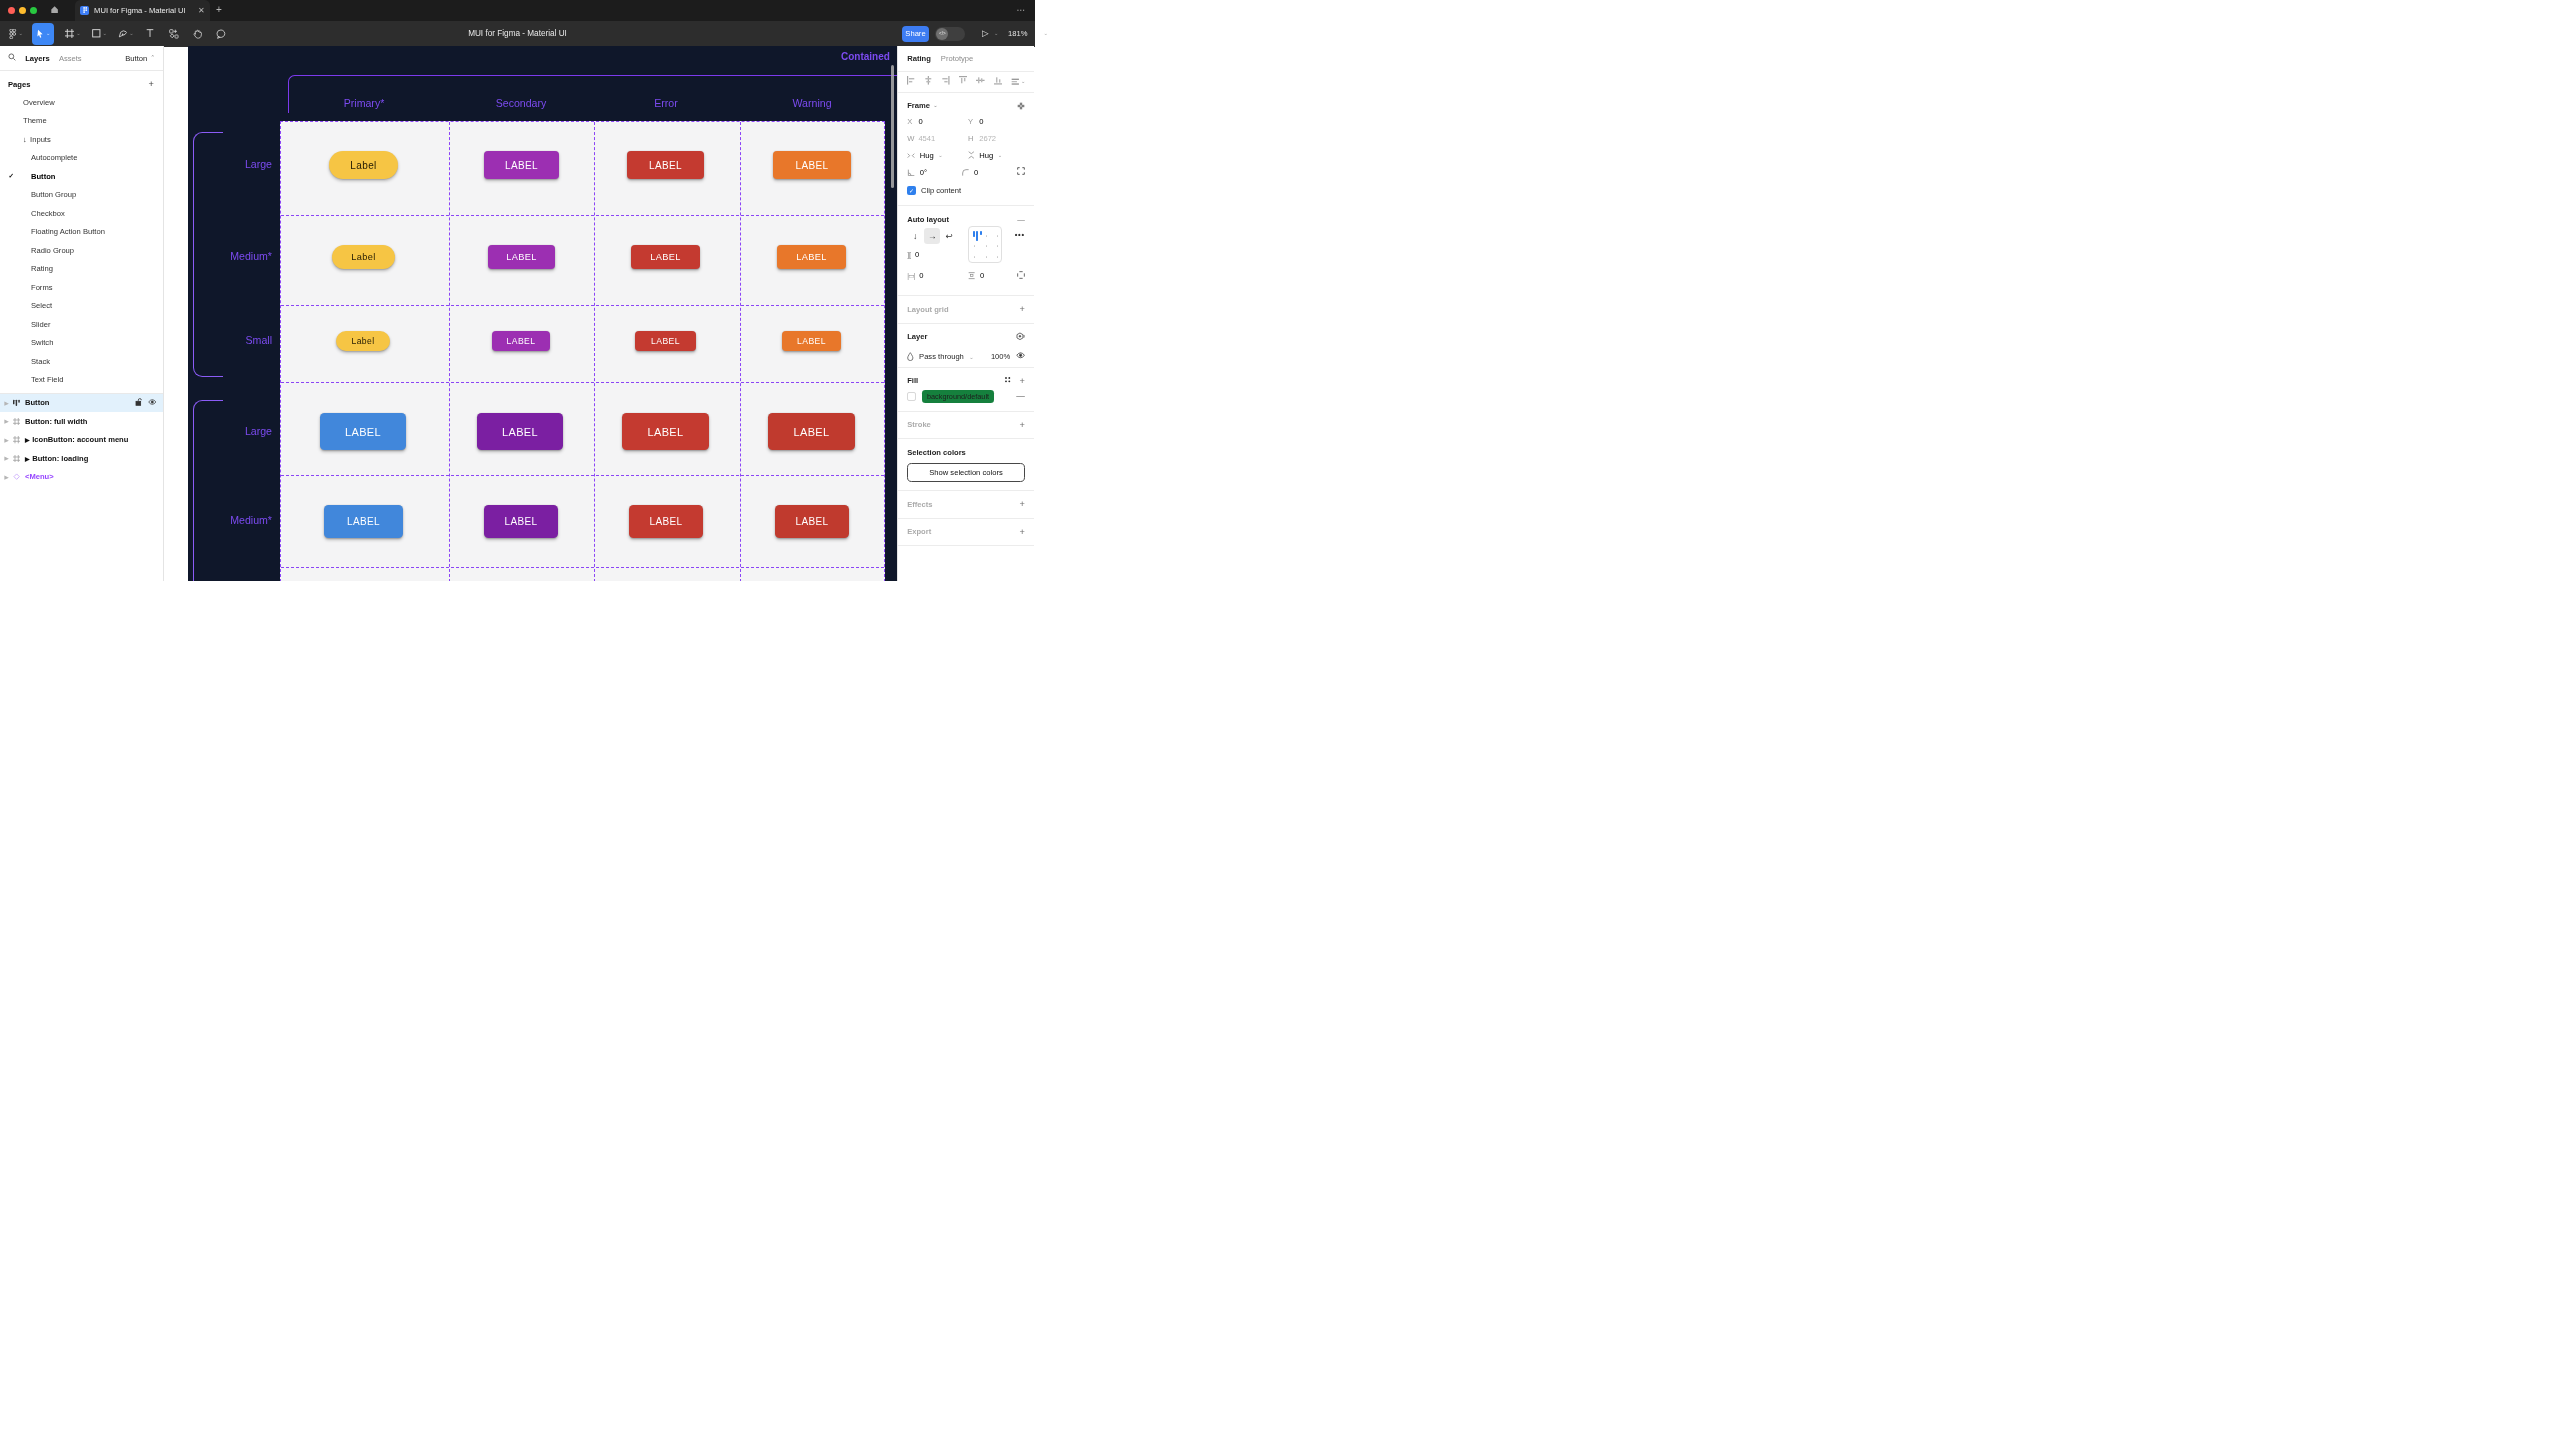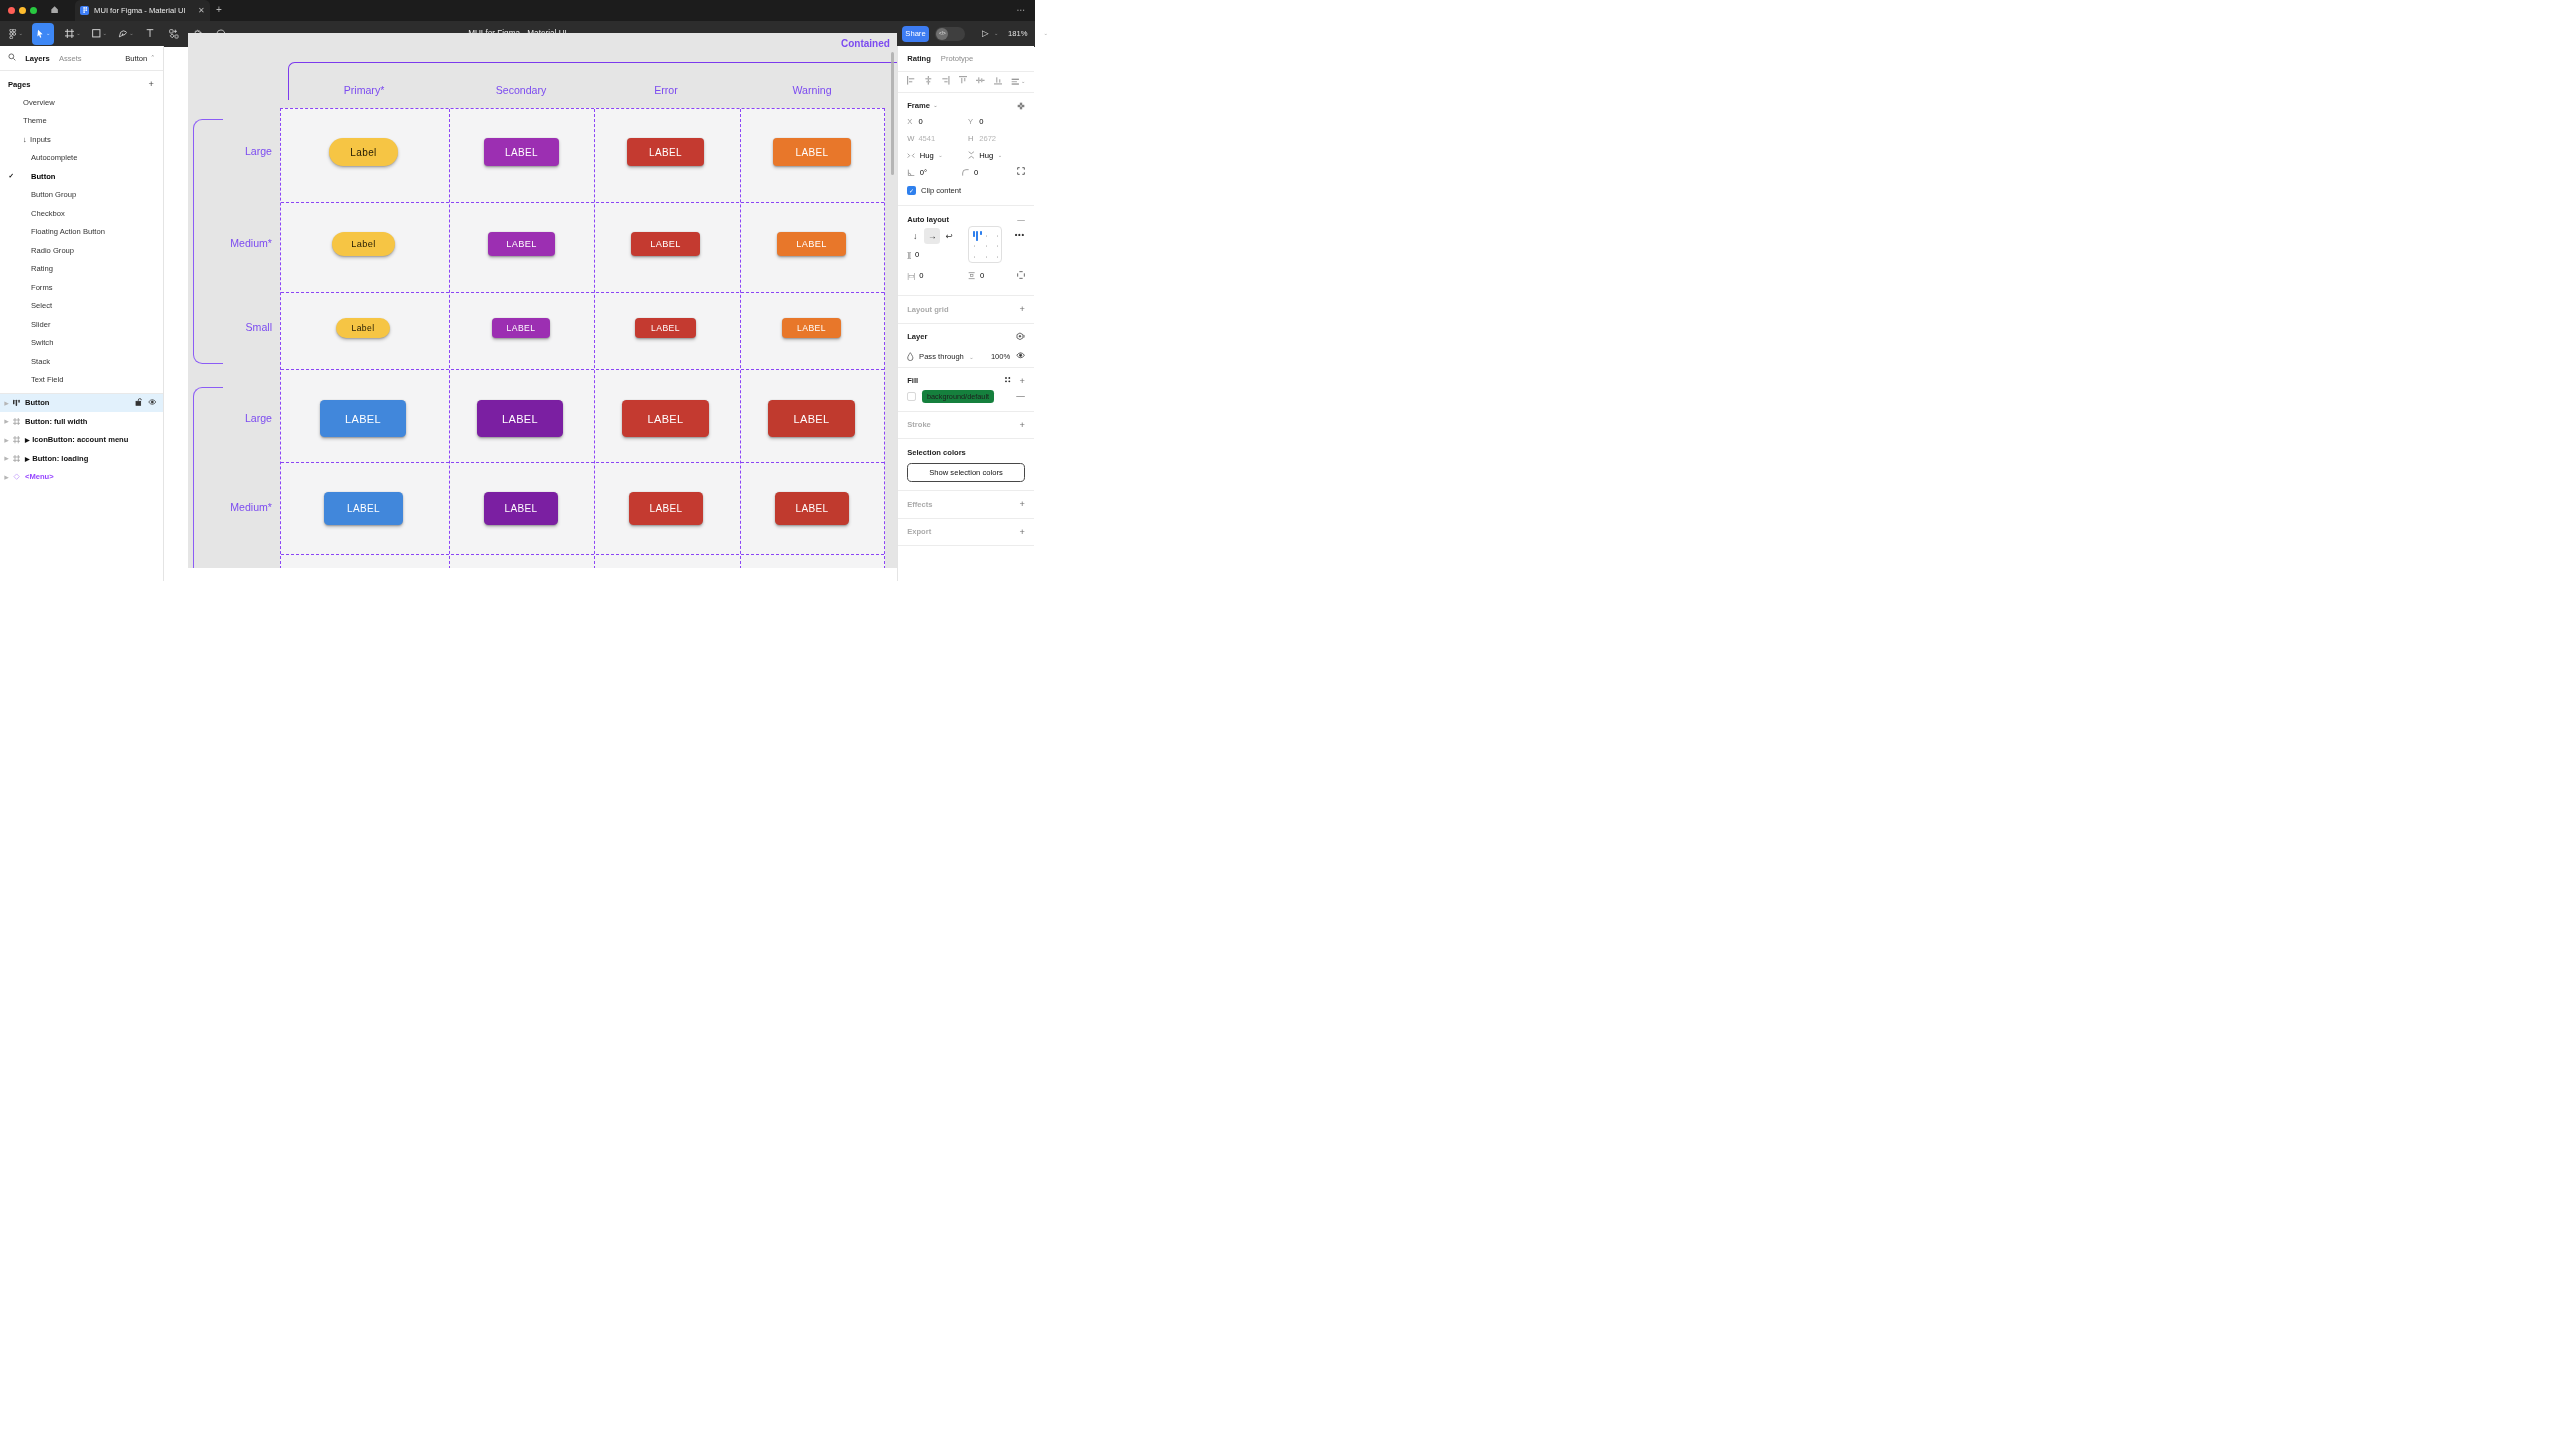--- a/index.html
+++ b/index.html
@@ -51,21 +51,21 @@
   .sb-div{height:0.7px;background:#E9E9E9;margin-top:4px}
   .lyr{position:relative;height:18.5px;display:flex;align-items:center;font-size:7.6px;color:#111;padding-left:25px;font-weight:600}
   .lyr .tw{position:absolute;left:4.6px;color:#B5B5B5;font-size:5.3px}
   .lyr .ic{position:absolute;left:12.5px;width:8.6px;height:8.6px;display:flex;align-items:center;justify-content:center}
   .lyr.sel{background:#E2F1FC}
   .lyr .marker{font-size:6px;margin-right:2.6px}
   .lyr.comp{color:#9747FF}
   .lyr-right{position:absolute;right:6.6px;display:flex;gap:6px;align-items:center;color:#333}
 
   
-  .canvas{position:absolute;left:188px;top:33px;width:709px;height:535px;background:#e5e5e5;overflow:hidden}
+  .canvas{position:absolute;left:188px;top:46px;width:709px;height:535px;background:#0f172a;overflow:hidden}
   .grid{position:absolute;left:92px;top:75px;width:605px;height:461px;background:#F4F4F5;border:1.3px dashed #8B45F6;border-bottom:none}
   .gv{position:absolute;top:0;bottom:0;width:0;border-left:1.3px dashed #8B45F6}
   .gh{position:absolute;left:0;right:0;height:0;border-top:1.3px dashed #8B45F6}
   .frame-line{position:absolute;left:100px;top:29px;width:609px;height:38px;border-top:1.3px solid #7C3AED;border-left:1.3px solid #7C3AED;border-top-left-radius:6.6px}
   .contained{position:absolute;left:653px;top:5.3px;width:57px;overflow:hidden;color:#7C4BF0;font-size:10px;font-weight:600;white-space:nowrap}
   .colhd{position:absolute;top:51px;width:106px;margin-left:-53px;text-align:center;color:#7C4BF0;font-size:10.6px;font-weight:500}
   .rowlb{position:absolute;left:0;width:84px;text-align:right;color:#7C4BF0;font-size:10.6px;font-weight:500}
   .bracket{position:absolute;left:4.6px;width:30px;border:1.3px solid #8B5CF6;border-right:none;border-radius:9.2px 0 0 9.2px}
   .bracket.open{border-bottom:none;border-radius:9.2px 0 0 0}
   .cbtn{position:absolute;display:flex;align-items:center;justify-content:center;color:#fff;font-weight:500;letter-spacing:0.4px;border-radius:4px;box-shadow:0 2px 3.3px rgba(0,0,0,.24),0 0.7px 1.3px rgba(0,0,0,.18)}

